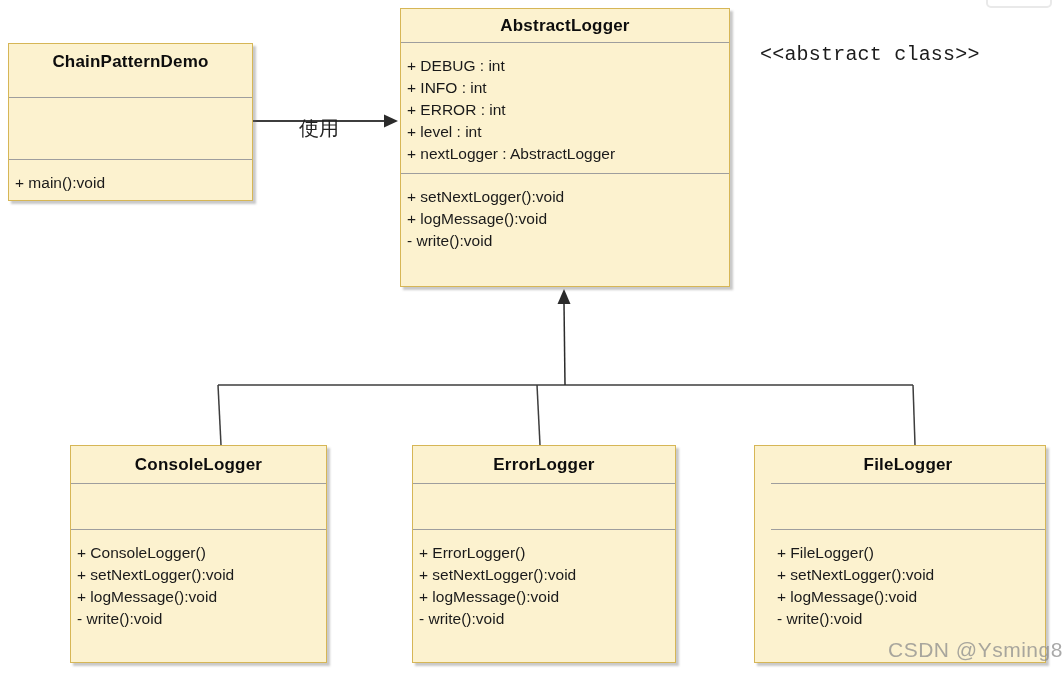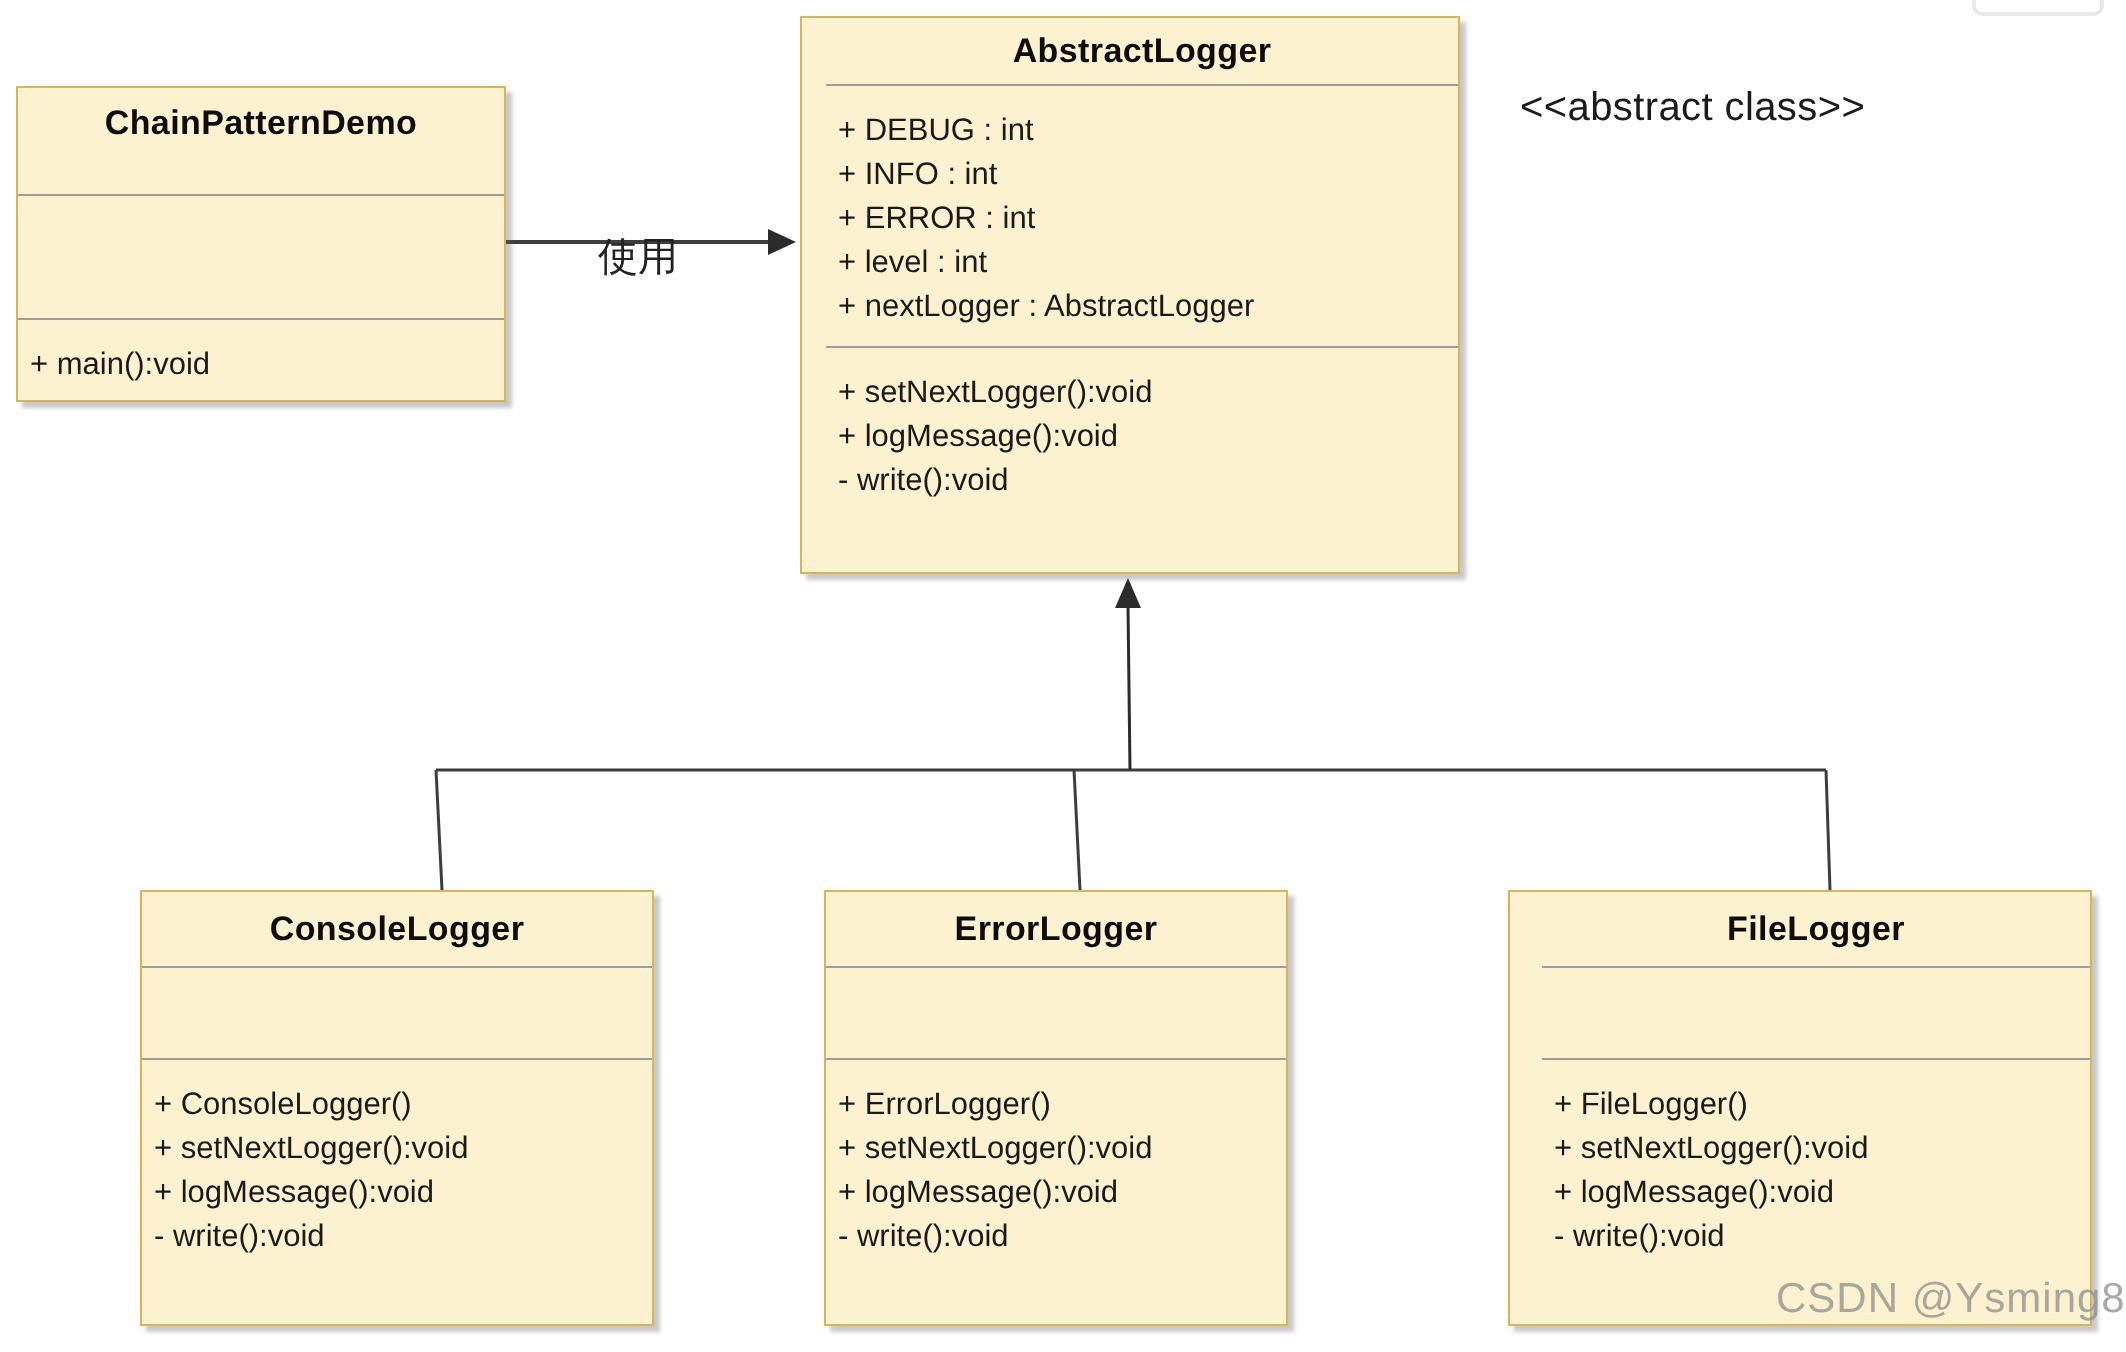--- a/index.html
+++ b/index.html
@@ -23,32 +23,32 @@
     padding:12px 6px 0 6px;font-size:15.5px;line-height:22px;color:#1a1a1a;
   }
   .uml .attrs{flex:0 0 auto;}
   .uml .methods{flex:1 1 auto;}
   .member{white-space:nowrap;}
 
   #box-chain{left:8px;top:43px;width:245px;height:158px;gap:17px;}
   #box-chain .title{height:36px;}
   #box-chain .attrs{height:45px;}
 
-  #box-abstract{left:400px;top:8px;width:330px;height:279px;padding-left:12px;}
+  #box-abstract{left:400px;top:8px;width:330px;height:279px;}
   #box-abstract .title{height:33px;}
   #box-abstract .attrs{height:131px;}
 
   .bottom .title{height:37px;}
   .bottom .attrs{height:46px;}
   #box-console{left:70px;top:445px;width:257px;height:218px;}
-  #box-error{left:412px;top:445px;width:232px;height:218px;}
+  #box-error{left:412px;top:445px;width:264px;height:218px;}
   #box-file{left:754px;top:445px;width:292px;height:218px;padding-left:16px;}
 
   .use-label{position:absolute;left:299px;top:103px;font-size:20px;color:#222222;margin-top:12px;}
-  .annotation{position:absolute;left:760px;top:43px;font-size:20px;color:#1b1b1b;letter-spacing:0.2px;}
+  .annotation{position:absolute;left:760px;top:43px;font-size:20px;color:#1b1b1b;letter-spacing:0.2px;font-family:Liberation Mono, monospace;}
   .watermark{
     position:absolute;left:888px;top:638px;font-size:21px;
     color:rgba(140,140,140,0.75);letter-spacing:0.5px;white-space:nowrap;
   }
   .top-right-frag{
     position:absolute;left:986px;top:-17px;width:62px;height:21px;
     border:2px solid #e9e9e9;border-radius:5px;background:#ffffff;
   }
 </style>
 </head>

